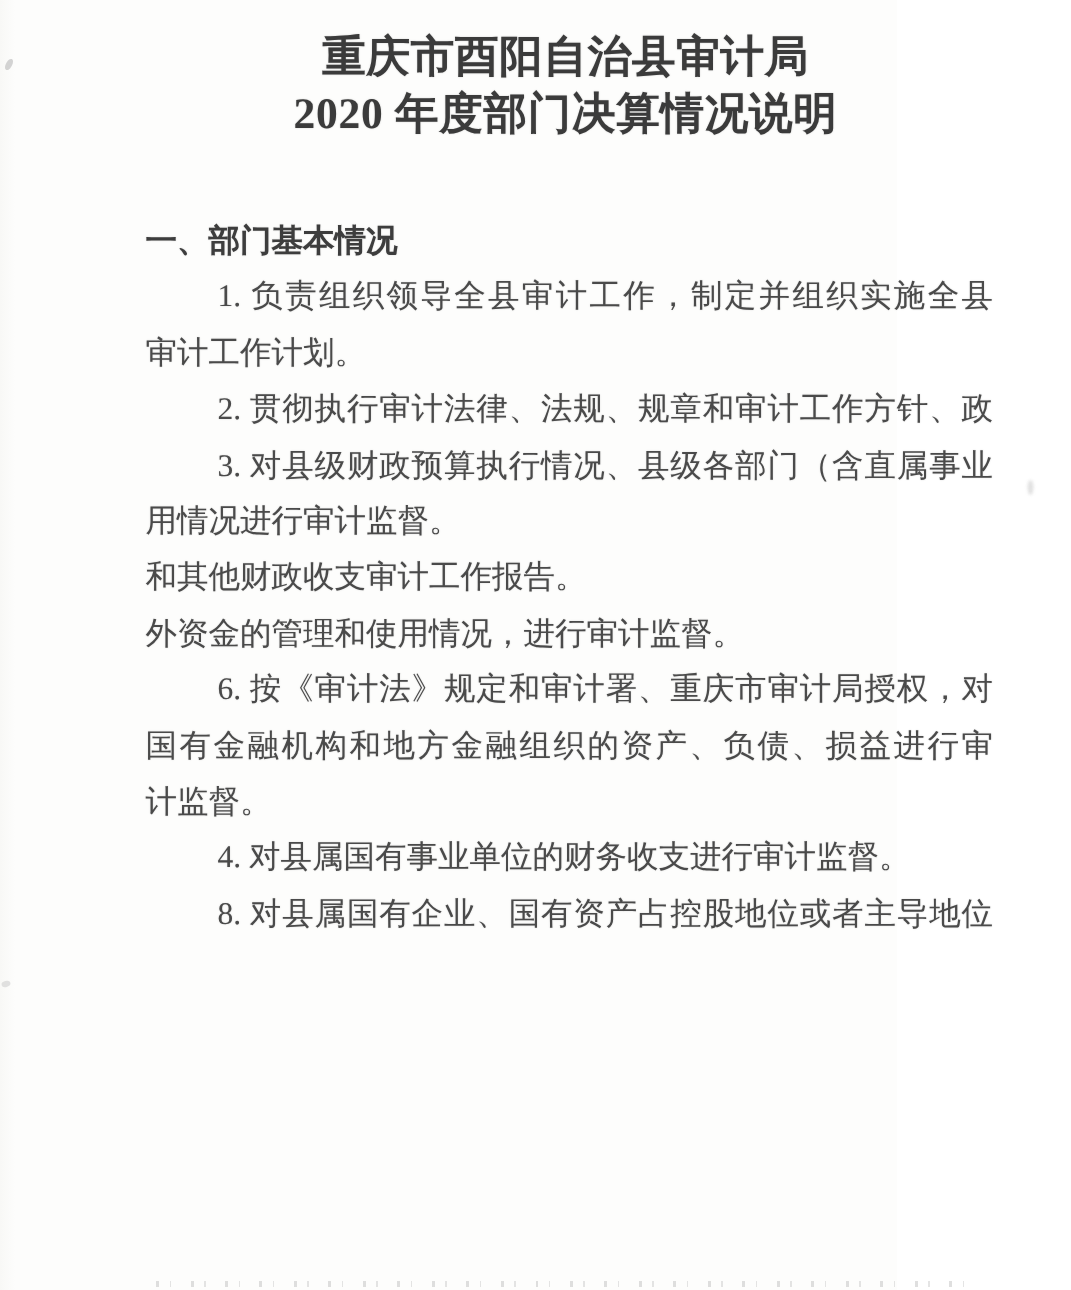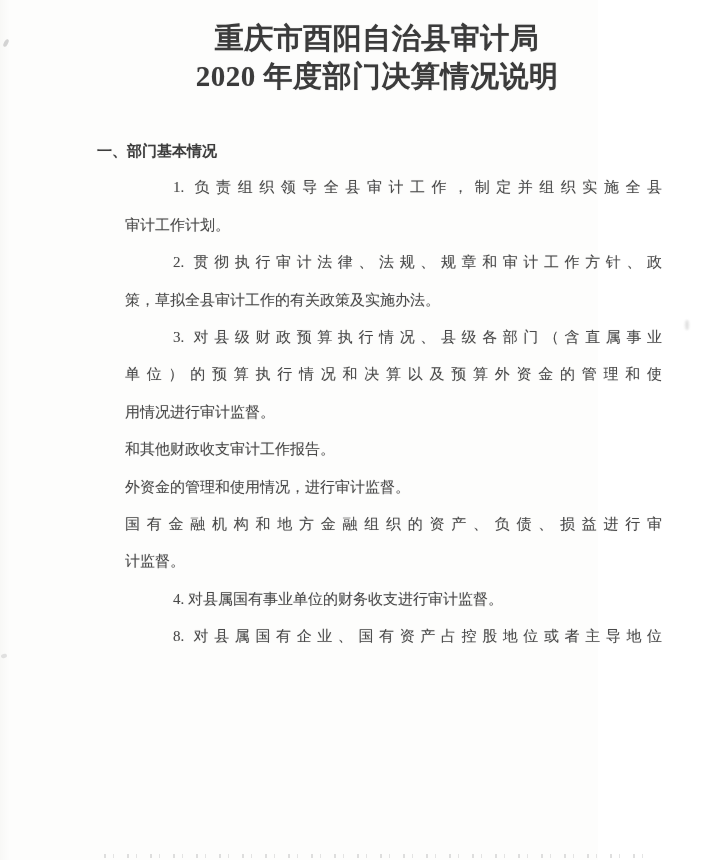--- a/index.html
+++ b/index.html
@@ -27,36 +27,36 @@
     color: #3b3b3b;
     font-weight: 700;
     font-size: 29px;
     line-height: 38px;
     letter-spacing: 0.5px;
     text-shadow: 0 0 1px rgba(80,80,80,0.35);
   }
   
   .content {
     position: absolute;
-    top: 132px;
+    top: 142px;
     left: 97px;
     width: 565px;
-    font-size: 15px;
+    font-size: 21px;
     line-height: 37.4px;
     color: #4a4a4a;
     text-shadow: 0 0 1px rgba(90,90,90,0.30);
   }
   .h1, .h2 {
     font-family: "Liberation Sans", "DejaVu Sans", sans-serif;
     font-weight: 700;
     color: #3d3d3d;
     white-space: nowrap;
   }
   .h2 { text-indent: 41px; }
-  .ln { white-space: nowrap; margin-left: 28px; }
+  .ln { white-space: nowrap; }
   .ln.first { text-indent: 48px; }
   .ln.j {
     text-align: justify;
     text-align-last: justify;
   }
   
   .speck { position: absolute; pointer-events: none; }
   .speck-1 {
     left: 4px; top: 39px; width: 4px; height: 8px;
     background: #c2c2c2; border-radius: 45%;
@@ -98,30 +98,29 @@
 
   <div class="content">
 
     <div class="h1">一、部门基本情况</div>
 
 
     <div class="ln first j">1. 负责组织领导全县审计工作，制定并组织实施全县</div>
     <div class="ln">审计工作计划。</div>
 
     <div class="ln first j">2. 贯彻执行审计法律、法规、规章和审计工作方针、政</div>
-    <div class="ln">策，草拟全县审计工作的有关政策及实施办法。</div>
 
     <div class="ln first j">3. 对县级财政预算执行情况、县级各部门（含直属事业</div>
-    <div class="ln j">单位）的预算执行情况和决算以及预算外资金的管理和使</div>
     <div class="ln">用情况进行审计监督。</div>
 
     <div class="ln">和其他财政收支审计工作报告。</div>
 
     <div class="ln">外资金的管理和使用情况，进行审计监督。</div>
 
+    <div class="ln first j">6. 按《审计法》规定和审计署、重庆市审计局授权，对</div>
     <div class="ln j">国有金融机构和地方金融组织的资产、负债、损益进行审</div>
     <div class="ln">计监督。</div>
 
     <div class="ln first">4. 对县属国有事业单位的财务收支进行审计监督。</div>
 
     <div class="ln first j">8. 对县属国有企业、国有资产占控股地位或者主导地位</div>
 
   </div>
 
   <span class="speck speck-1"></span>

